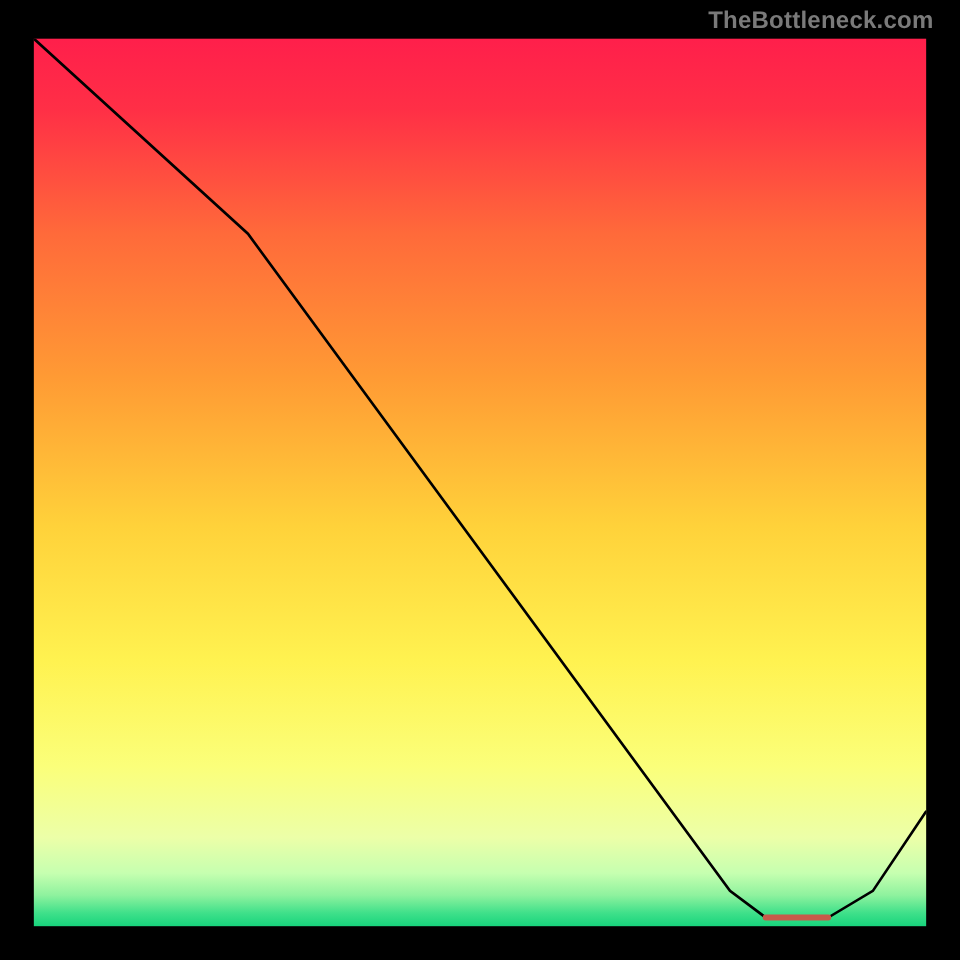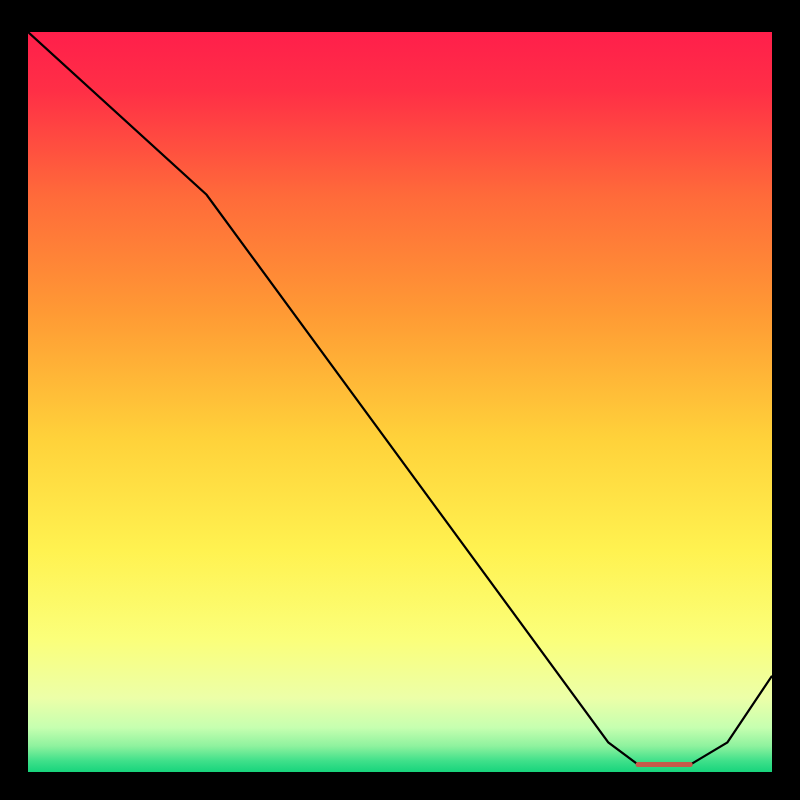--- a/index.html
+++ b/index.html
@@ -47,20 +47,21 @@
   }
   .flatseg {
     stroke-width: 5;
     stroke-linecap: round;
   }
 </style>
 </head>
 <body>
 
 <div class="wrap">
+  <div class="watermark">TheBottleneck.com</div>
 
   <div class="plot-box">
     <svg viewBox="0 0 744 740" preserveAspectRatio="none">
       <defs>
         <linearGradient id="bg-grad" x1="0" y1="0" x2="0" y2="1">
             <stop offset="0%" stop-color="#ff1f4b"></stop>
             <stop offset="8%" stop-color="#ff2f46"></stop>
             <stop offset="22%" stop-color="#ff6a3a"></stop>
             <stop offset="38%" stop-color="#ff9a34"></stop>
             <stop offset="55.00000000000001%" stop-color="#ffd23a"></stop>

